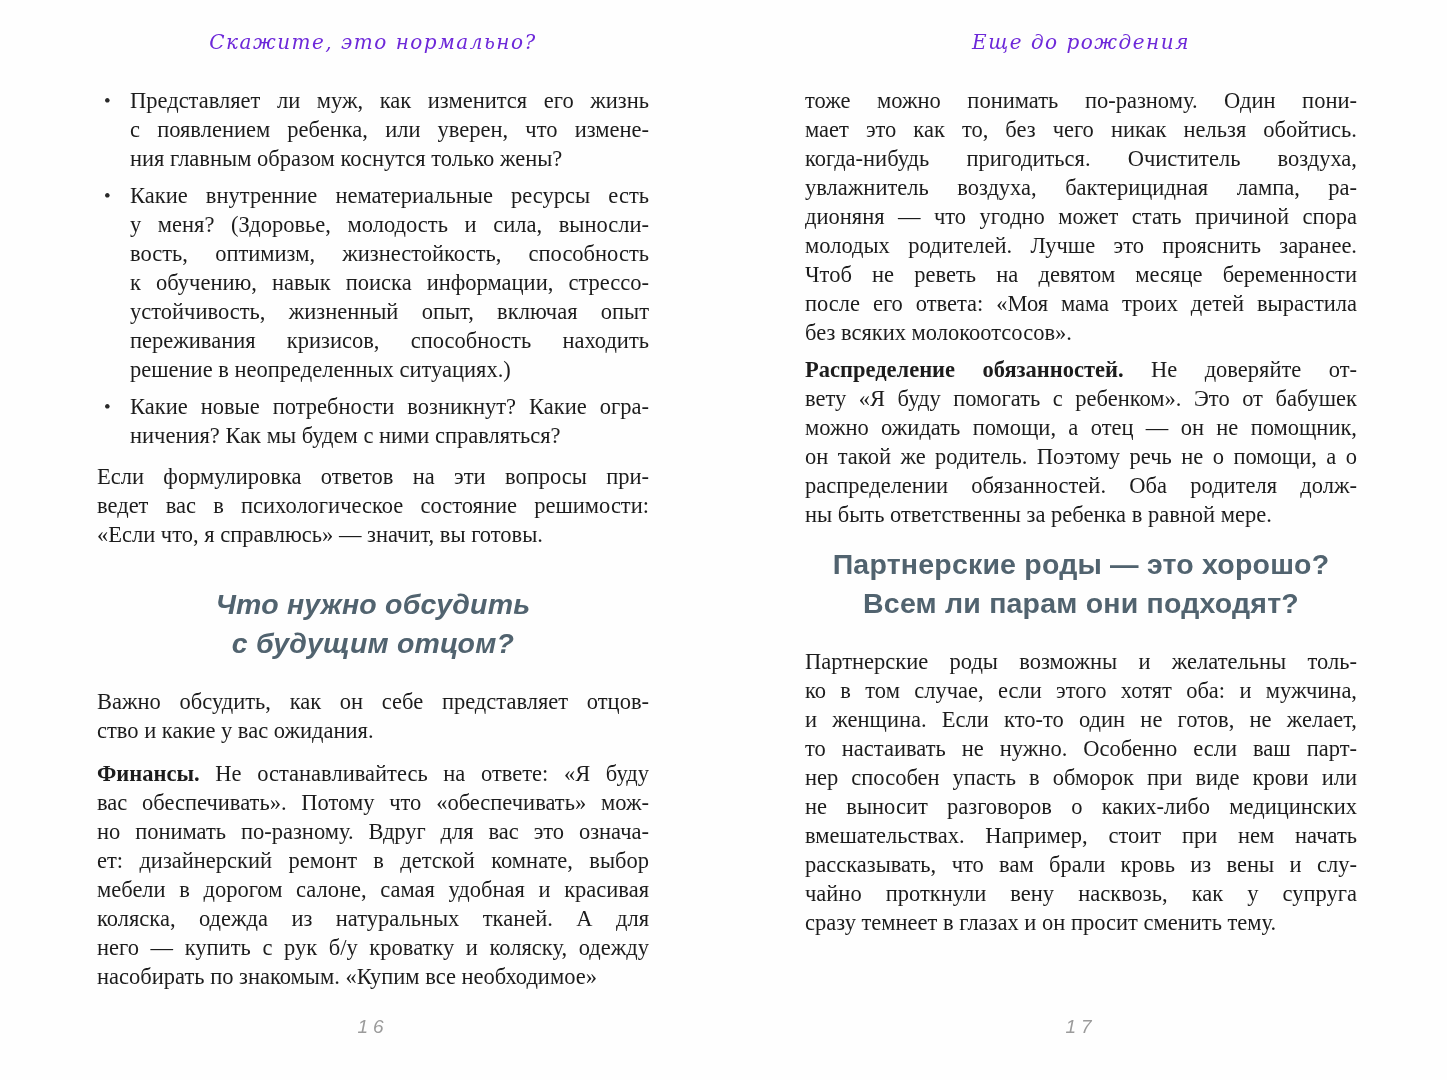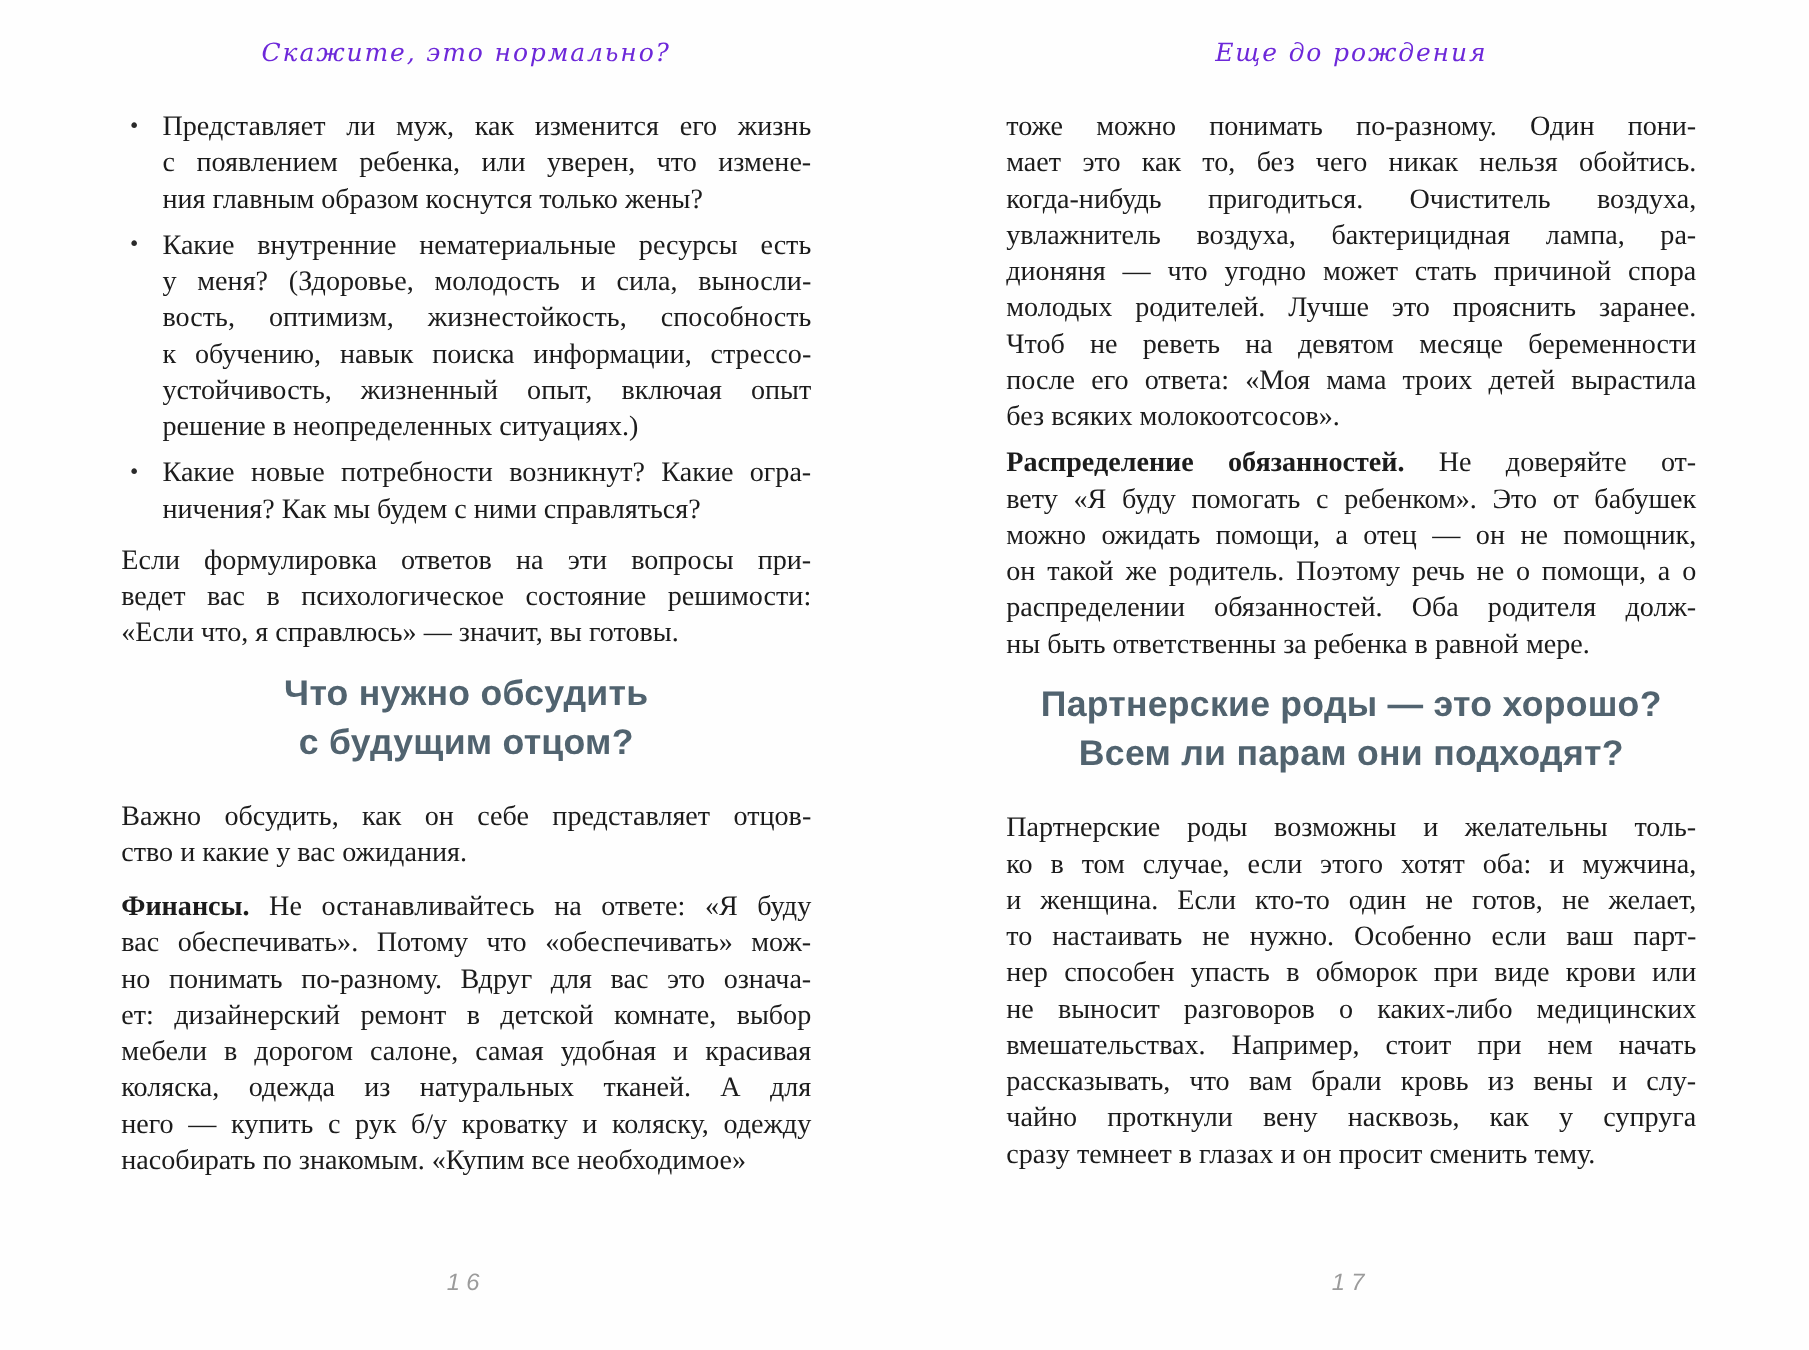--- a/index.html
+++ b/index.html
@@ -24,21 +24,21 @@
   ul.bullets li{position:relative;margin:0 0 8px 0;}
   .bullet-dot{
     position:absolute;left:-26px;top:0;font-size:19px;line-height:29px;color:#2a2a2a;
   }
   .m-after-bullets{margin-top:12px;}
   .section-heading{
     font-family:"Liberation Sans",sans-serif;font-weight:bold;
     font-size:28.5px;line-height:39px;color:#51636f;text-align:center;
     white-space:pre-line;letter-spacing:0.2px;
   }
-  #col-left .section-heading{margin-top:16px;}
+  #col-left .section-heading{margin-top:36px;font-style:italic;}
   #col-right .section-heading{margin-top:16px;}
   .after-heading{margin-top:13px;}
   .para-gap{margin-top:8px;}
   .para-gap-lg{margin-top:14px;}
   .page-number{
     position:absolute;top:1016px;left:0;width:100%;text-align:center;
     font-family:Liberation Sans, sans-serif;font-style:italic;font-size:19px;
     color:#9b9b9b;letter-spacing:5px;
   }
 </style>
@@ -61,20 +61,21 @@
             </div>
         </li>
         <li>
           <span class="bullet-dot">•</span>
           <div class="para">
               <div class="line">Какие внутренние нематериальные ресурсы есть</div>
               <div class="line">у меня? (Здоровье, молодость и сила, выносли-</div>
               <div class="line">вость, оптимизм, жизнестойкость, способность</div>
               <div class="line">к обучению, навык поиска информации, стрессо-</div>
               <div class="line">устойчивость, жизненный опыт, включая опыт</div>
+              <div class="line">переживания кризисов, способность находить</div>
               <div class="line last">решение в неопределенных ситуациях.)</div>
             </div>
         </li>
         <li>
           <span class="bullet-dot">•</span>
           <div class="para">
               <div class="line">Какие новые потребности возникнут? Какие огра-</div>
               <div class="line last">ничения? Как мы будем с ними справляться?</div>
             </div>
         </li>

